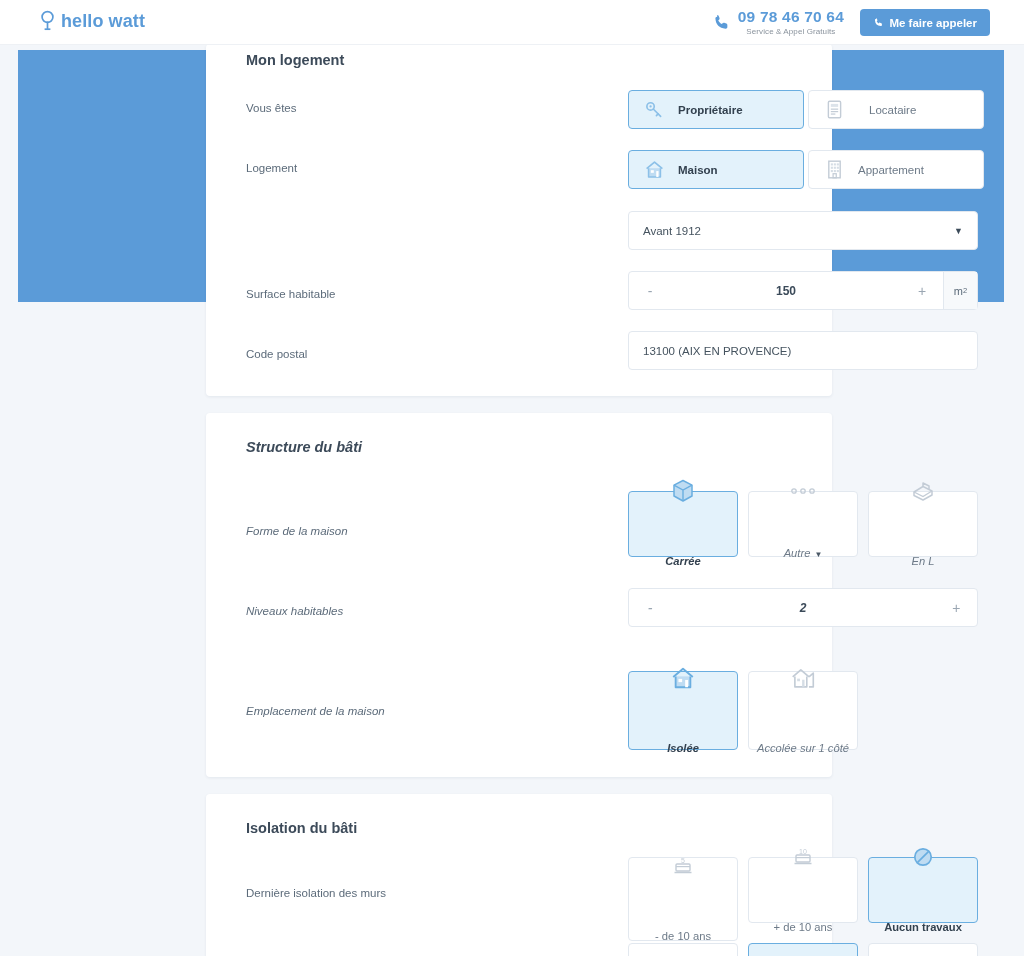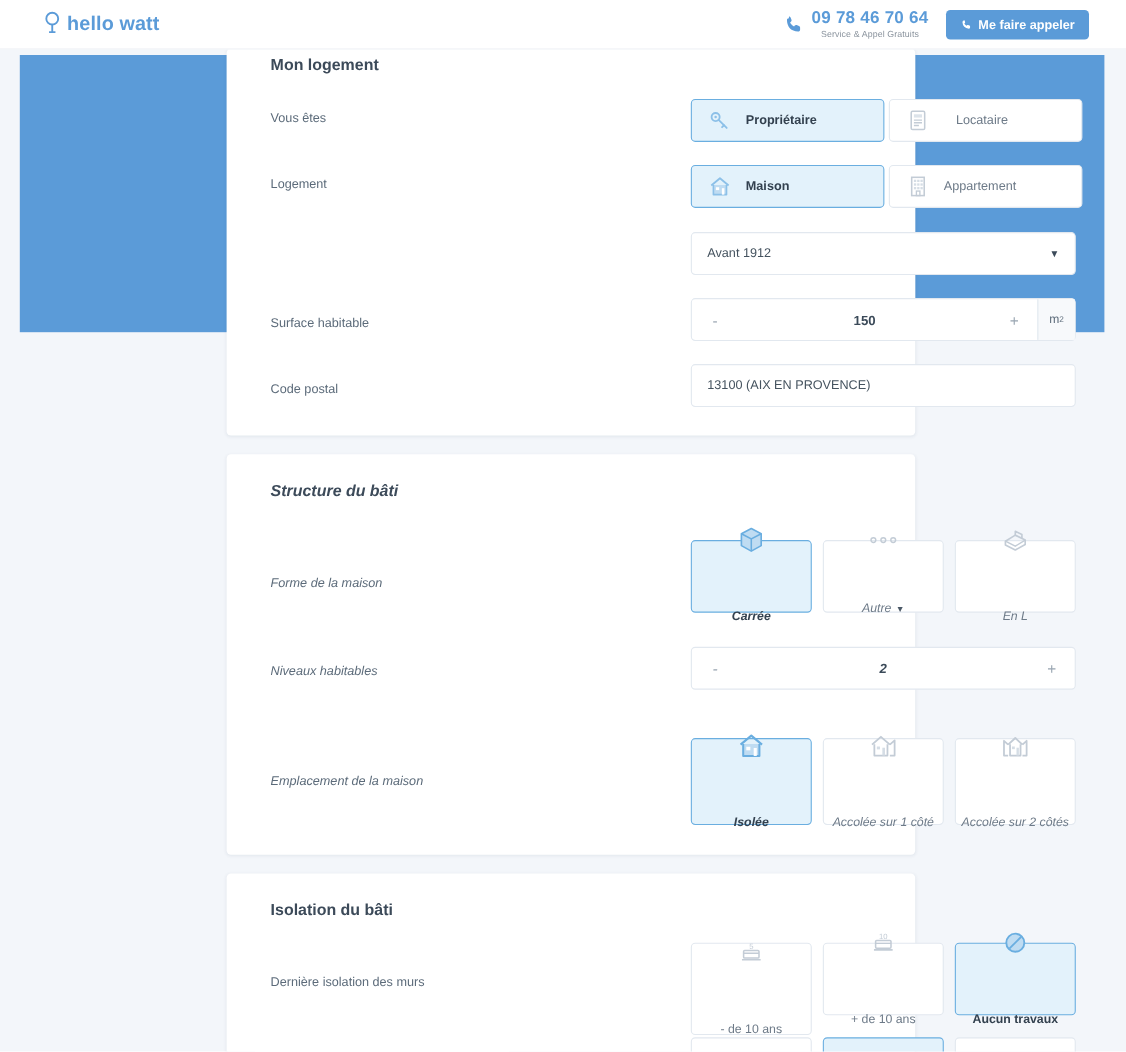--- a/index.html
+++ b/index.html
@@ -300,33 +300,20 @@
             <svg width="26" height="26" viewBox="0 0 24 24">
               <path d="M2.5 11 L10 4.5 L17.5 11" fill="none" stroke="#c3ccd6" stroke-width="1.6" stroke-linejoin="round"></path>
               <path d="M4.5 10.6 V20.2 H15.5 V10.6" fill="none" stroke="#c3ccd6" stroke-width="1.5" stroke-linejoin="round"></path>
               <rect x="6.6" y="12.6" width="2.6" height="2.4" fill="#d5dde5"></rect>
               <rect x="11.2" y="13.6" width="2.2" height="6.6" fill="#d5dde5"></rect>
               <path d="M17.5 11 L21.5 7.5 L21.5 20.2 L17.5 20.2" fill="none" stroke="#c3ccd6" stroke-width="1.5" stroke-linejoin="round"></path>
             </svg>
           </span>
           <span class="lbl">Accolée sur 1 côté</span>
         </div>
-        <div class="tile" style="height:79px">
-          <span class="ico">
-            <svg width="26" height="26" viewBox="0 0 24 24">
-              <path d="M6 11 L12 5.5 L18 11" fill="none" stroke="#c3ccd6" stroke-width="1.6" stroke-linejoin="round"></path>
-              <path d="M7.6 10.6 V20.2 H16.4 V10.6" fill="none" stroke="#c3ccd6" stroke-width="1.5" stroke-linejoin="round"></path>
-              <rect x="9.2" y="12.6" width="2.4" height="2.2" fill="#d5dde5"></rect>
-              <rect x="13" y="13.6" width="2" height="6.6" fill="#d5dde5"></rect>
-              <path d="M6 11 L2.5 7.8 L2.5 20.2 L6 20.2" fill="none" stroke="#c3ccd6" stroke-width="1.5" stroke-linejoin="round"></path>
-              <path d="M18 11 L21.5 7.8 L21.5 20.2 L18 20.2" fill="none" stroke="#c3ccd6" stroke-width="1.5" stroke-linejoin="round"></path>
-            </svg>
-          </span>
-          <span class="lbl">Accolée sur 2 côtés</span>
-        </div>
       </div>
     </div>
 
     <div class="card" id="card-isolation">
       <div class="card-title">Isolation du bâti</div>
 
       <div class="row-label" style="top:91px">Dernière isolation des murs</div>
       <div class="tiles-row" style="top:63px">
         <div class="tile" style="height:84px">
           <span class="ico">

